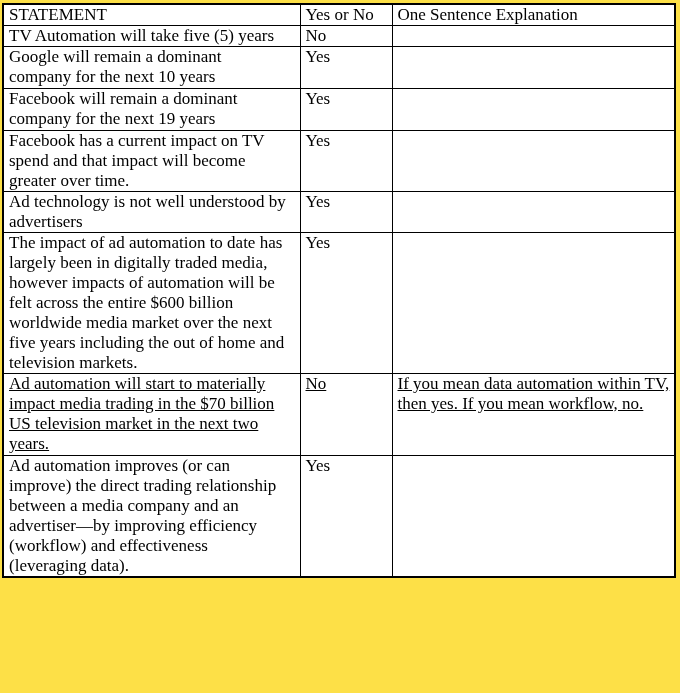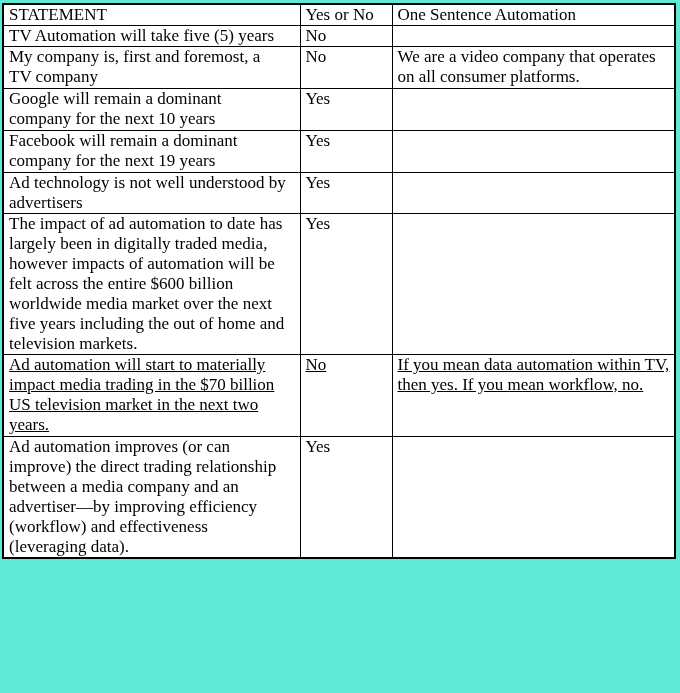--- a/index.html
+++ b/index.html
@@ -6,21 +6,21 @@
     margin: 0;
     padding: 0;
     background: #ffffff;
     width: 680px;
     height: 693px;
     overflow: hidden;
   }
   .doc {
     width: 680px;
     height: 693px;
-    background: #5eead4;
+    background: #fde047;
     overflow: hidden;
   }
   table.survey {
     border-collapse: collapse;
     table-layout: fixed;
     width: 672px;
     margin: 3px 0 0 2px;
     font-family: "Liberation Serif", "DejaVu Serif", serif;
     font-size: 17px;
     line-height: 20px;
@@ -52,41 +52,41 @@
   <table class="survey">
     <colgroup>
       <col class="c1">
       <col class="c2">
       <col class="c3">
     </colgroup>
     <thead>
       <tr style="height:20px;">
         <th class="statement">STATEMENT</th>
         <th>Yes or No</th>
-        <th>One Sentence Automation</th>
+        <th>One Sentence Explanation</th>
       </tr>
     </thead>
     <tbody>
       <tr style="height:21px;">
         <td class="statement">TV Automation will take five (5) years</td>
         <td>No</td>
         <td></td>
       </tr>
       <tr style="height:42px;">
-        <td class="statement">My company is, first and foremost, a TV company</td>
-        <td>No</td>
-        <td>We are a video company that operates on all consumer platforms.</td>
-      </tr>
-      <tr style="height:42px;">
         <td class="statement">Google will remain a dominant company for the next 10 years</td>
         <td>Yes</td>
         <td></td>
       </tr>
       <tr style="height:42px;">
         <td class="statement">Facebook will remain a dominant company for the next 19 years</td>
+        <td>Yes</td>
+        <td></td>
+      </tr>
+      <tr style="height:60px;">
+        <td class="statement">Facebook has a current impact on TV spend and that impact will become greater over time.</td>
         <td>Yes</td>
         <td></td>
       </tr>
       <tr style="height:39px;padding-left:18px;">
         <td class="statement">Ad technology is not well understood by advertisers</td>
         <td>Yes</td>
         <td></td>
       </tr>
       <tr style="height:135px;">
         <td class="statement">The impact of ad automation to date has largely been in digitally traded media, however impacts of automation will be felt across the entire $600 billion worldwide media market over the next five years including the out of home and television markets.</td>

